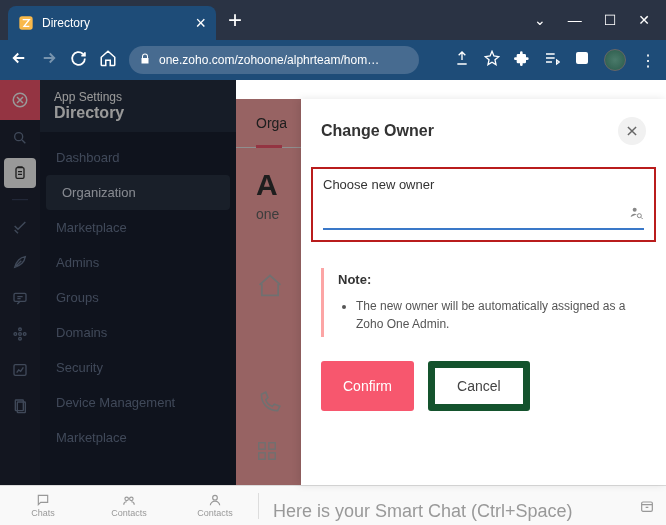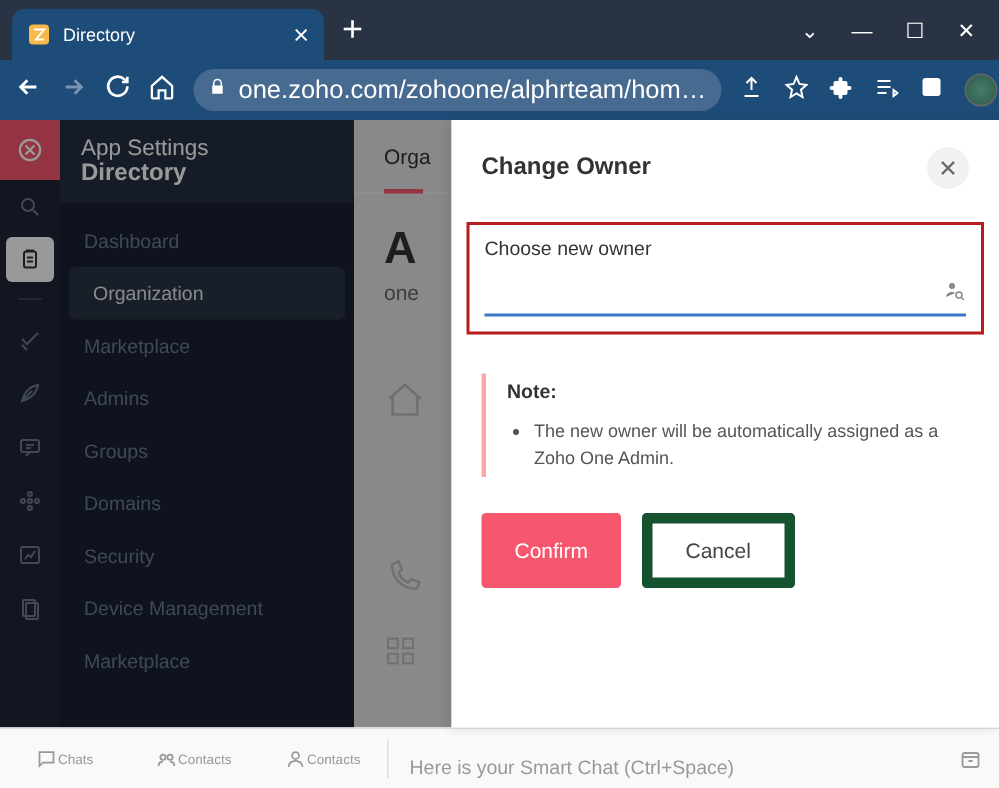--- a/index.html
+++ b/index.html
@@ -11,42 +11,42 @@
     .tab-icon { width: 16px; height: 16px; }
     .tab-title { color: #fff; font-size: 12px; flex: 1; overflow: hidden; white-space: nowrap; }
     .tab-close { color: #fff; font-size: 18px; cursor: pointer; }
     .new-tab { color: #fff; font-size: 24px; margin-left: 12px; cursor: pointer; line-height: 1; }
     .window-ctrls { margin-left: auto; display: flex; gap: 22px; padding-right: 8px; }
     .wc { color: #fff; font-size: 14px; cursor: pointer; }
 
     .toolbar { background: #1e4c78; height: 40px; display: flex; align-items: center; padding: 0 10px; gap: 12px; }
     .tb-icon { color: #fff; font-size: 16px; cursor: pointer; }
     .url-bar { background: #476b90; height: 28px; border-radius: 14px; display: flex; align-items: center; padding: 0 10px; gap: 8px; flex: 0 0 290px; }
-    .url-text { color: #fff; font-size: 17px; white-space: nowrap; overflow: hidden; }
+    .url-text { color: #fff; font-size: 12px; white-space: nowrap; overflow: hidden; }
     .rt-icons { display: flex; gap: 14px; align-items: center; margin-left: auto; }
     .avatar-circ { width: 22px; height: 22px; border-radius: 50%; background: radial-gradient(circle, #4a7a6a, #2a5a4a); border: 1px solid #666; }
 
     
     .app-body { height: 405px; display: flex; position: relative; }
     .icon-rail { width: 40px; background: #202636; display: flex; flex-direction: column; align-items: center; }
     .rail-top { width: 40px; height: 40px; background: #f7576e; display: flex; align-items: center; justify-content: center; }
     .rail-top svg { width: 18px; height: 18px; }
     .rail-item { width: 40px; height: 36px; display: flex; align-items: center; justify-content: center; cursor: pointer; color: #6b7a95; }
     .rail-item.active { background: #fff; color: #333; border-radius: 4px; margin: 2px 4px; width: 32px; height: 30px; }
     .rail-item svg { width: 16px; height: 16px; }
 
     .sidebar { width: 196px; background: #1a2031; }
     .sb-header { background: #263042; padding: 10px 14px; color: #fff; }
-    .sb-sub { font-size: 15px; }
+    .sb-sub { font-size: 12px; }
     .sb-title { font-size: 16px; font-weight: bold; }
     .sb-items { padding: 8px 0; }
     .sb-item { padding: 10px 16px; color: #6b7a95; font-size: 13px; cursor: pointer; }
     .sb-item.active { background: #2a3445; color: #e0e5f0; border-radius: 4px; margin: 0 6px; }
 
-    .main-dim { flex: 1; position: relative; background: #e5e5e5; }
+    .main-dim { flex: 1; position: relative; background: #fca5a5; margin-top: 19px; }
     .main-header { padding: 16px 20px; border-bottom: 1px solid #eee; color: #333; font-size: 14px; position: relative; }
     .main-header::after { content: ''; position: absolute; bottom: -1px; left: 20px; width: 26px; height: 3px; background: #f7576e; }
     .main-body { padding: 20px; color: #333; }
     .org-title { font-size: 30px; font-weight: bold; }
     .org-url { font-size: 14px; color: #666; margin-top: 4px; }
     .bg-icon { display: inline-block; color: #bbb; margin-top: 50px; margin-right: 30px; }
 
     .dim-overlay { position: absolute; inset: 0; background: rgba(0,0,0,0.4); }
     .app-body .dim-overlay { left: 0; right: auto; width: 236px; }
     .main-dim .dim-overlay { left: 0; right: auto; width: 65px; }
@@ -64,23 +64,23 @@
     .note-block { border-left: 3px solid #fca5a5; margin: 14px 20px 18px; padding: 4px 0 4px 14px; }
     .note-title { font-size: 13px; font-weight: bold; color: #333; margin-bottom: 10px; }
     .note-list { list-style: disc; margin-left: 18px; color: #555; font-size: 12px; line-height: 1.5; }
     .modal-buttons { padding: 6px 20px; display: flex; gap: 14px; }
     .btn { padding: 10px 22px; border-radius: 3px; font-size: 14px; cursor: pointer; border: none; }
     .btn-primary { background: #f7576e; color: #fff; }
     .btn-secondary { background: #fff; color: #444; border: 7px solid #14532d; }
 
     
     .bottom-bar { position: absolute; bottom: 0; left: 0; right: 0; height: 40px; background: #f9f9f9; border-top: 1px solid #dcdcdc; display: flex; align-items: center; }
-    .bb-tab { width: 86px; display: flex; flex-direction: row; align-items: center; justify-content: center; color: #999; font-size: 9px; cursor: pointer; gap: 1px; }
+    .bb-tab { width: 86px; display: flex; flex-direction: column; align-items: center; justify-content: center; color: #999; font-size: 9px; cursor: pointer; gap: 1px; }
     .bb-tab svg { width: 14px; height: 14px; }
-    .smart-chat { flex: 1; padding: 0 14px; color: #999; font-size: 13px; margin-top: 11px; }
+    .smart-chat { flex: 1; padding: 0 14px; color: #999; font-size: 18px; margin-top: 11px; }
     .bb-right { width: 38px; display: flex; align-items: center; justify-content: center; color: #999; cursor: pointer; }
   </style>
 </head>
 <body>
 
 <div class="browser-chrome">
   <div class="tab">
     <span class="tab-icon">
       <svg viewBox="0 0 24 24">
           <rect x="2" y="2" width="20" height="20" rx="4" fill="#f9b94a"></rect>

